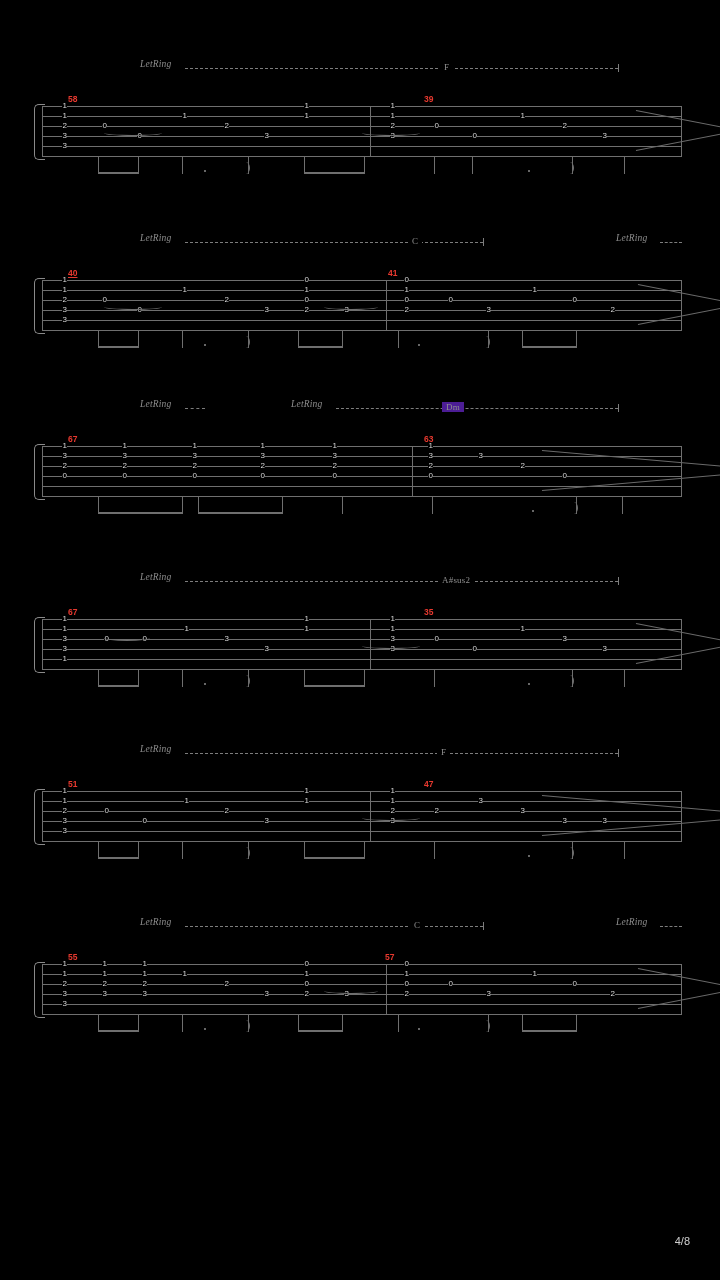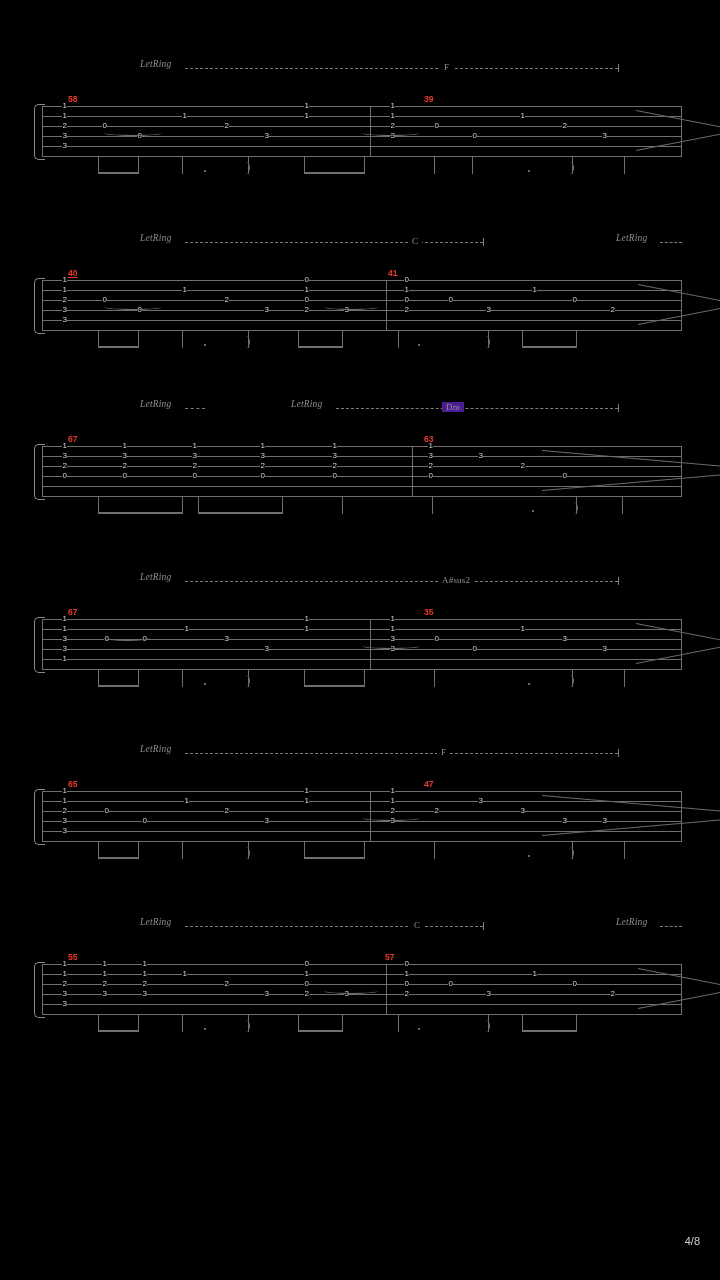--- a/index.html
+++ b/index.html
@@ -142,21 +142,21 @@
     height: 5px;
   }
   .xline {
     position: absolute;
     height: 0;
     border-top: 1px solid #6a6a6a;
     transform-origin: left center;
   }
   .pagenum {
     position: absolute;
-    right: 20px;
+    right: 30px;
     bottom: 33px;
     font-size: 11px;
     color: #cfcfcf;
     font-family: "Liberation Sans", sans-serif;
     margin-top: 10px;
   }
 </style>
 </head>
 <body>
 
@@ -458,21 +458,21 @@
       <div class="sline" style="top:0px;"></div>
       <div class="sline" style="top:10px;"></div>
       <div class="sline" style="top:20px;"></div>
       <div class="sline" style="top:30px;"></div>
       <div class="sline" style="top:40px;"></div>
       <div class="sline" style="top:50px;"></div>
       <div class="barline" style="left:0px;"></div>
       <div class="barline" style="left:328px;"></div>
       <div class="barline" style="left:639px;"></div>
 
-      <span class="measure-num" style="left:26px; top:-12px;">65</span>
+      <span class="measure-num" style="left:26px; top:-12px;">51</span>
       <span class="measure-num" style="left:382px; top:-12px;">47</span>
 
       <span class="fret" style="left:20px; top:-4px;">1</span>
       <span class="fret" style="left:20px; top:6px;">1</span>
       <span class="fret" style="left:20px; top:16px;">2</span>
       <span class="fret" style="left:20px; top:26px;">3</span>
       <span class="fret" style="left:20px; top:36px;">3</span>
       <span class="fret" style="left:62px; top:16px;">0</span>
       <span class="fret" style="left:100px; top:26px;">0</span>
       <span class="fret" style="left:142px; top:6px;">1</span>

